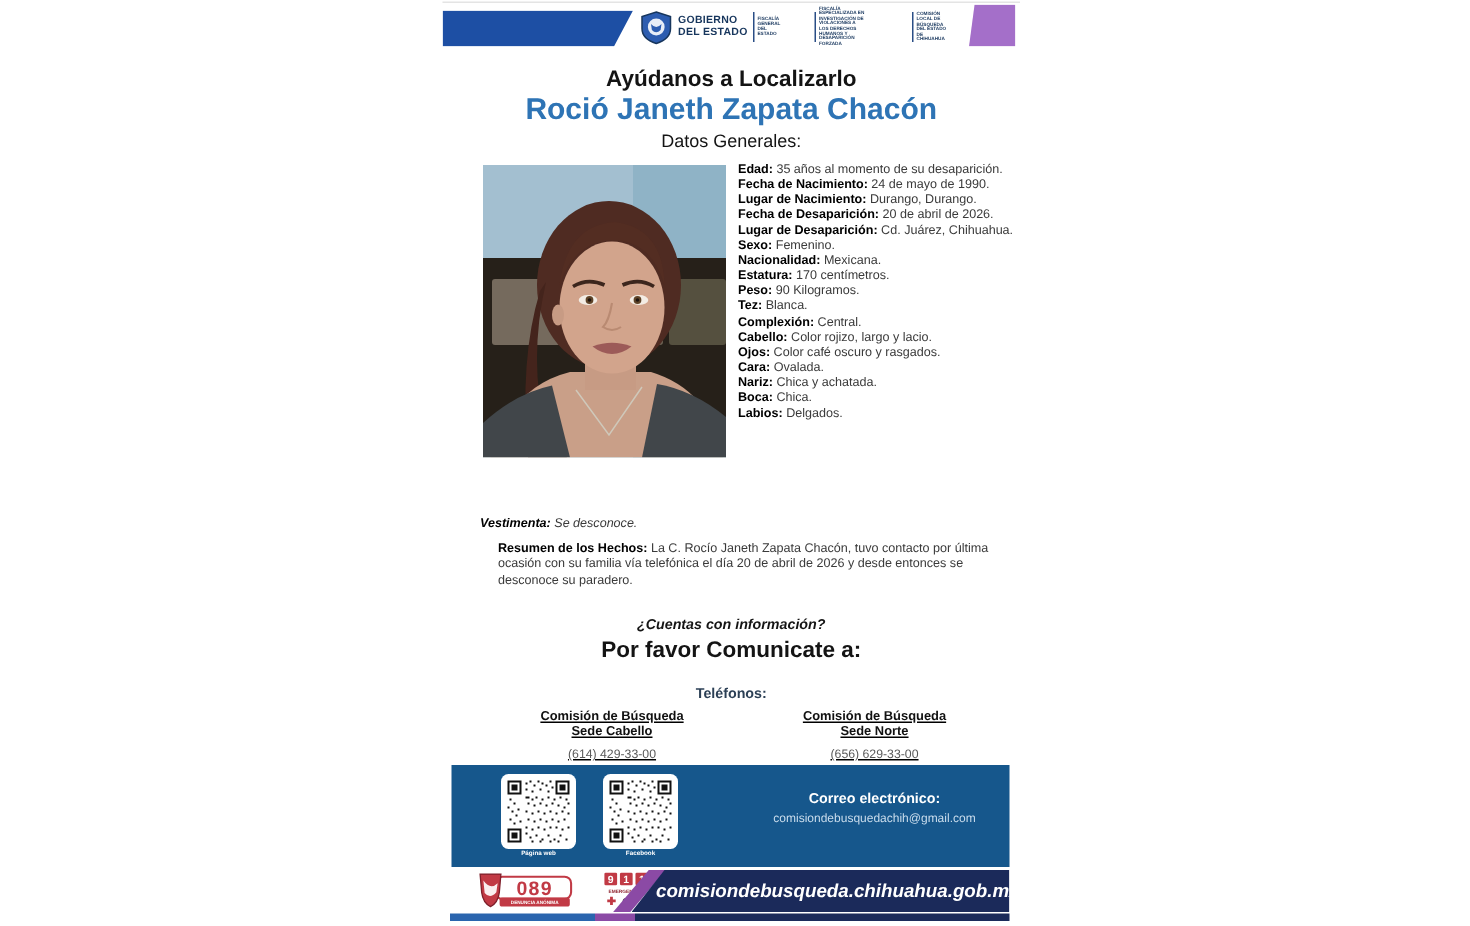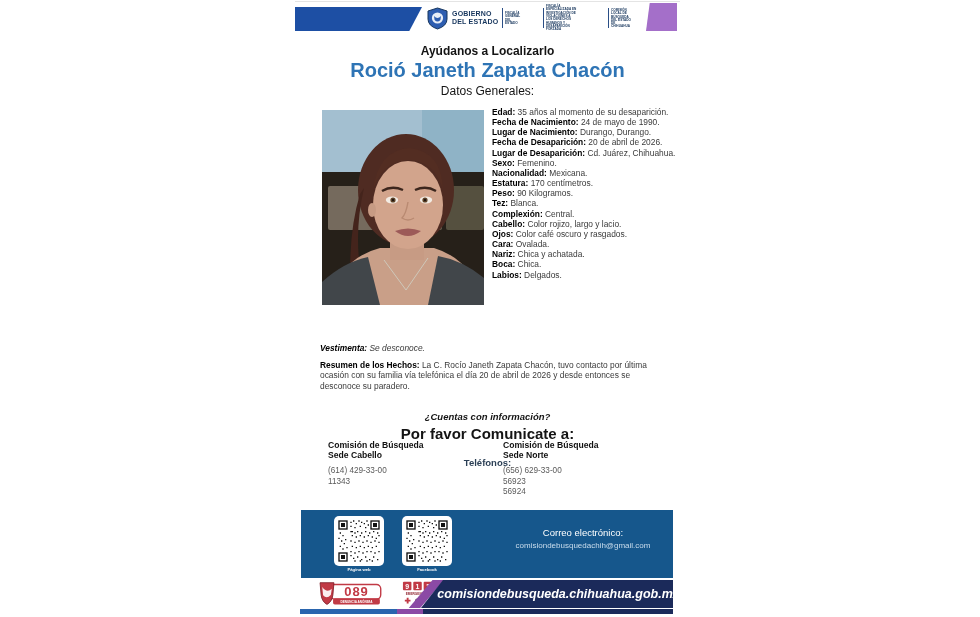--- a/index.html
+++ b/index.html
@@ -19,60 +19,60 @@
   .tb-org .tiny{display:block;font-size:6px;line-height:6.4px;color:#17365d;font-weight:bold;
           text-transform:uppercase;transform:scale(.52);transform-origin:left center;}
   .o1{width:36px}.o1 .tiny{width:70px}
   .o2{width:60px}.o2 .tiny{width:115px}
   .o3{width:40px}.o3 .tiny{width:77px}
   .tb-purple{position:absolute;left:351px;top:3px;width:31px;height:28px;background:#a46fc9;
              clip-path:polygon(12% 0,100% 0,100% 100%,0 100%);}
 
   
   .titles{position:absolute;left:0;top:44px;width:100%;text-align:center;}
-  .t-help{font-size:12px;font-weight:bold;color:#141414;}
+  .t-help{font-size:15px;font-weight:bold;color:#141414;}
   .t-name{font-size:20px;font-weight:bold;color:#2e74b5;margin-top:1px;}
   .t-section{font-size:12px;font-weight:normal;color:#141414;margin-top:2px;}
 
   
   .photo{position:absolute;left:27px;top:110px;width:162px;height:195px;overflow:hidden;}
   .photo svg{display:block;width:162px;height:195px;}
 
   
   .datos{position:absolute;left:197px;top:107px;width:188px;font-size:8.4px;
          line-height:10.15px;color:#3a3a3a;}
   .datos b{color:#000;}
 
   
   .extra{position:absolute;left:25px;width:348px;font-size:8.4px;line-height:10.4px;color:#3a3a3a;}
   .extra b{color:#000;}
-  #senas{top:322px;} #vestimenta{top:343px;font-style:italic;} #resumen{top:360px;}
+  #senas{top:322px;} #vestimenta{top:343px;font-style:italic;} #resumen{top:360px;margin-left:12px;}
 
   
   .contact{position:absolute;left:0;top:411px;width:100%;text-align:center;color:#141414;}
   .c-q{font-size:9.5px;font-weight:bold;font-style:italic;}
   .c-i{font-size:15px;font-weight:bold;margin-top:3px;}
   .c-t{font-size:9.5px;font-weight:bold;margin-top:15px;color:#2b3f55;}
-  .office{position:absolute;top:440px;width:160px;text-align:left;}
+  .office{position:absolute;top:472px;width:160px;text-align:center;text-decoration:underline;}
   #office1{left:33px;} #office2{left:208px;}
   .o-name{font-size:8.6px;font-weight:bold;line-height:10px;color:#111;}
   .o-phone{font-size:8.2px;color:#5a5a5a;line-height:10.6px;}
   .o-phone.first{margin-top:6px;}
 
   
   .footer-blue{position:absolute;left:6px;top:510px;width:372px;height:68px;background:#16578c;}
   .qr{position:absolute;top:6px;width:50px;height:50px;background:#fff;border-radius:5px;
       padding:3px;box-sizing:border-box;}
   #qr1{left:33px;} #qr2{left:101px;}
   .qr svg{width:100%;height:100%;display:block;}
   .qr-label{position:absolute;top:57px;width:56px;text-align:center;color:#ffffff;font-size:7px;
             font-weight:bold;transform:scale(.6);transform-origin:center top;}
   #qrl1{left:30px;} #qrl2{left:98px;}
   .email-block{position:absolute;left:196px;top:17px;width:172px;text-align:center;}
-  .email-label{font-size:9.5px;font-weight:normal;color:#ffffff;}
+  .email-label{font-size:9.5px;font-weight:bold;color:#ffffff;}
   .email-value{font-size:8px;color:#c9dcec;margin-top:3px;}
 
   
   .bb-white{position:absolute;left:5px;top:580px;width:373px;height:28px;background:#fff;}
   .logo089{position:absolute;left:6px;top:1px;width:94px;height:26px;}
   .logo911{position:absolute;left:102px;top:1px;width:32px;height:26px;}
   .bb-purple{position:absolute;left:112px;top:580px;width:44px;height:28px;background:#8b4aa5;
              clip-path:polygon(58% 0,84% 0,30% 100%,4% 100%);}
   .bb-navy{position:absolute;left:126px;top:580px;width:252px;height:28px;background:#1b2a5a;
            clip-path:polygon(22px 0,100% 0,100% 100%,0 100%);display:flex;align-items:center;

